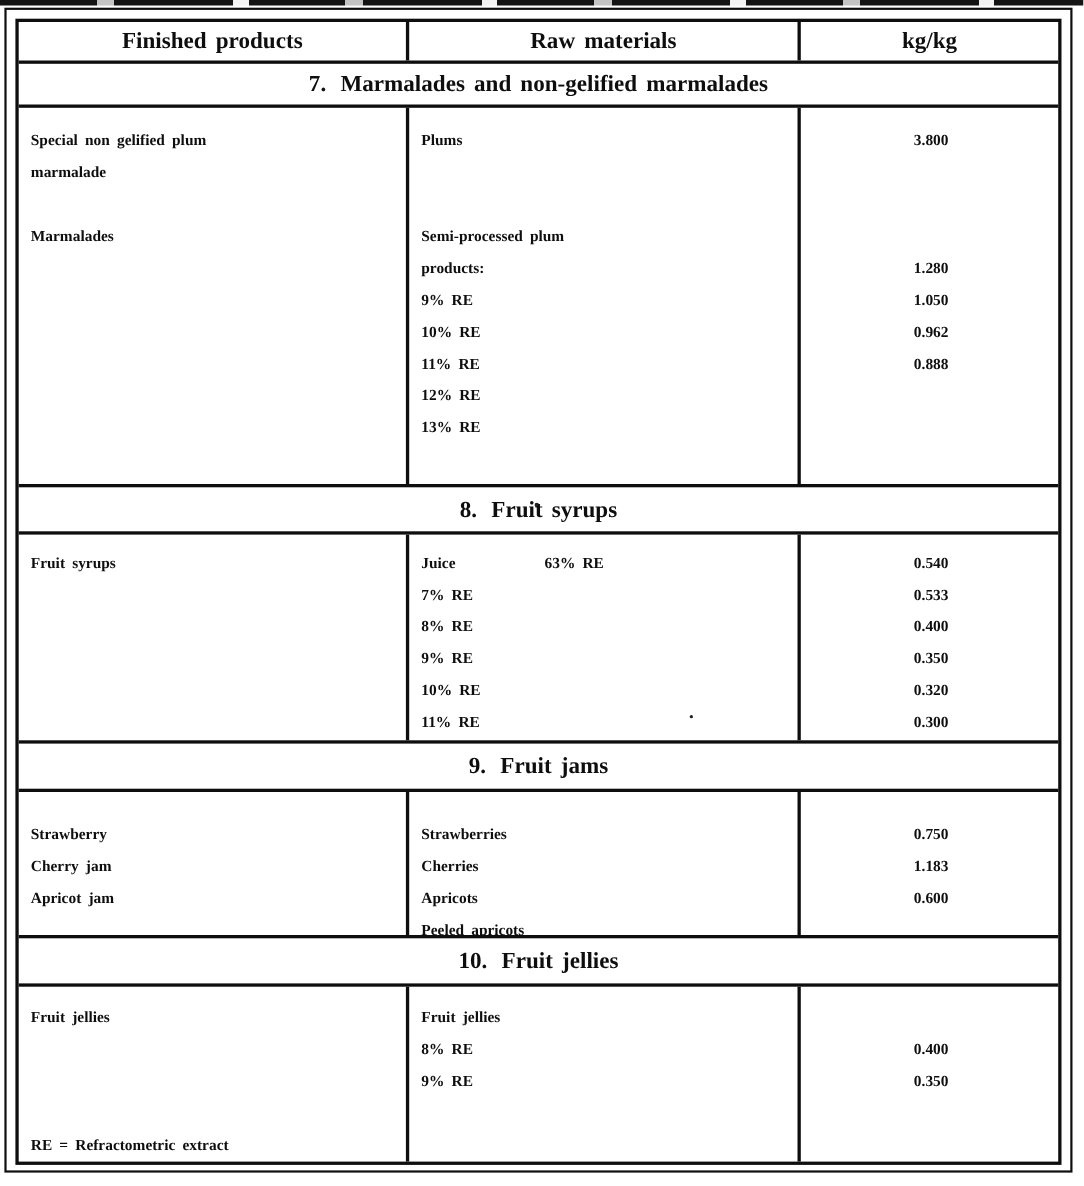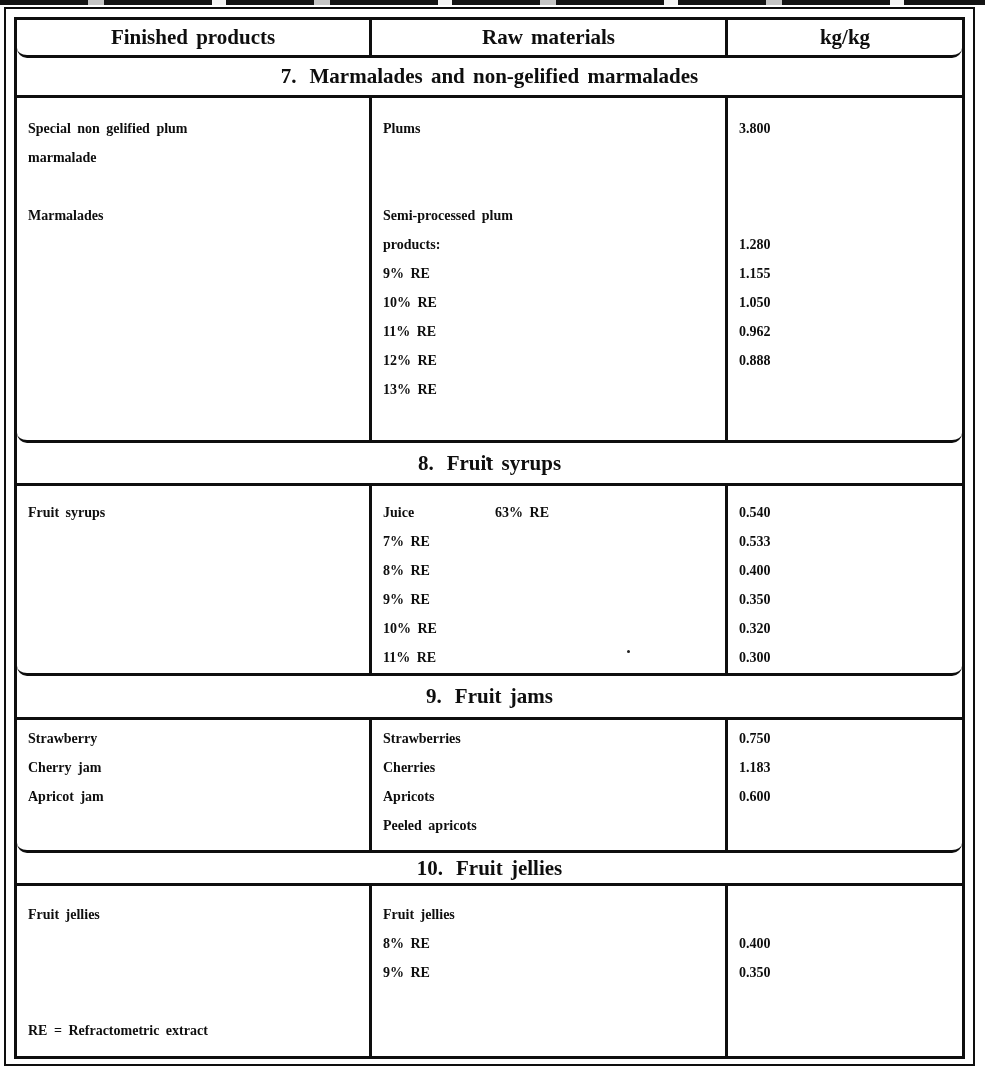--- a/index.html
+++ b/index.html
@@ -44,21 +44,20 @@
     box-sizing: border-box;
     word-spacing: 3px;
   }
 
   .row {
     display: grid;
     grid-template-columns: 355px 356px 1fr;
     border-bottom: 3px solid #0e0e0e;
     box-sizing: border-box;
     flex: 0 0 auto;
-    border-radius: 10px;
   }
   .row.fill { flex: 1 1 auto; }
   .inner-frame > .row:last-child { border-bottom: none; }
 
   .cell {
     border-right: 3px solid #0e0e0e;
     padding-left: 11px;
     padding-right: 8px;
     box-sizing: border-box;
     overflow: hidden;
@@ -98,25 +97,25 @@
     text-align: left;
     box-sizing: border-box;
   }
   .juice-line {
     display: flex;
     justify-content: space-between;
     width: 166px;
     box-sizing: border-box;
   }
 
-  .val { text-align: left; }
+  .val { text-align: center; }
 
   .pt16 > .cell { padding-top: 16px; }
   .pt12 > .cell { padding-top: 12px; }
-  .pt13 > .cell { padding-top: 4px; }
+  .pt13 > .cell { padding-top: 25px; }
   .pt14 > .cell { padding-top: 14px; }
 
   .mt29 { margin-top: 29px; }
   .mt58 { margin-top: 58px; }
   .mt87 { margin-top: 87px; }
 
   
   .speck {
     position: absolute;
     width: 4px; height: 4px;
@@ -159,21 +158,20 @@
         <div class="line">products:</div>
         <div class="line re">9% RE</div>
         <div class="line re">10% RE</div>
         <div class="line re">11% RE</div>
         <div class="line re">12% RE</div>
         <div class="line re">13% RE</div>
       </div>
       <div class="cell val">
         <div class="line">3.800</div>
         <div class="line mt87">1.280</div>
-        <div class="line">1.155</div>
         <div class="line">1.050</div>
         <div class="line">0.962</div>
         <div class="line">0.888</div>
       </div>
     </div>
 
     <div class="title-row" style="height:43px">
       <span>8.</span>
       <span>Fruit syrups</span>
     </div>
@@ -220,21 +218,21 @@
         <div class="line">Apricots</div>
         <div class="line">Peeled apricots</div>
       </div>
       <div class="cell val">
         <div class="line">0.750</div>
         <div class="line">1.183</div>
         <div class="line">0.600</div>
       </div>
     </div>
 
-    <div class="title-row" style="height:33px">
+    <div class="title-row" style="height:44px">
       <span>10.</span>
       <span>Fruit jellies</span>
     </div>
 
     <div class="row fill pt14">
       <div class="cell">
         <div class="line">Fruit jellies</div>
         <div class="line mt87">RE = Refractometric extract</div>
       </div>
       <div class="cell">

